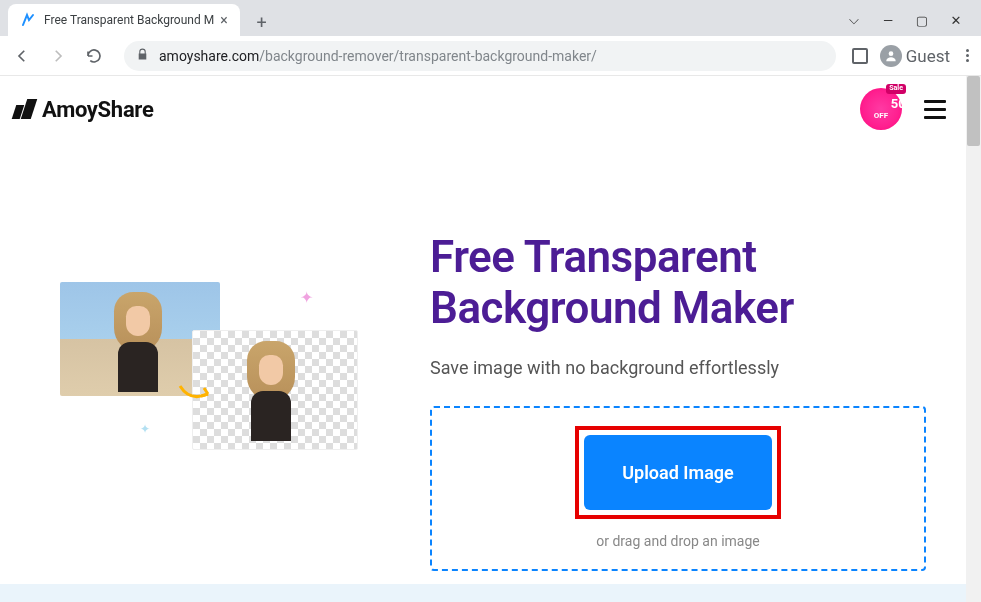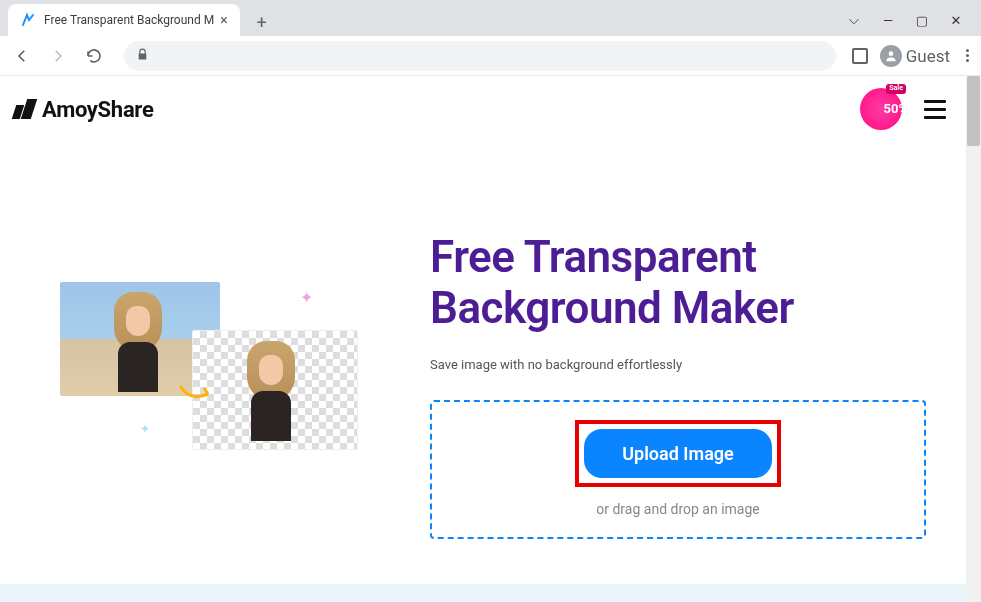--- a/index.html
+++ b/index.html
@@ -39,21 +39,21 @@
 
 .page { display: flex; height: calc(602px - 76px); position: relative; }
 .page-content { flex: 1; overflow: hidden; }
 .site-header { display: flex; align-items: center; justify-content: space-between; padding: 12px 20px 12px 14px; }
 .logo { display: flex; align-items: center; gap: 8px; }
 .logo-mark { display: flex; gap: 2px; }
 .logo-mark span { width: 10px; height: 20px; background: #111; transform: skewX(-18deg); }
 .logo-mark span:first-child { width: 8px; height: 14px; align-self: flex-end; }
 .logo-text { font-size: 22px; font-weight: 700; color: #111; letter-spacing: -0.3px; }
 .header-right { display: flex; align-items: center; gap: 22px; }
-.sale-badge { width: 42px; height: 42px; border-radius: 50%; background: radial-gradient(circle, #ff3aa3 0%, #ff1f8f 60%, #ff0077 100%); display: flex; flex-direction: row; align-items: center; justify-content: center; color: #fff; font-size: 8px; font-weight: 700; position: relative; line-height: 1.1; }
+.sale-badge { width: 42px; height: 42px; border-radius: 50%; background: radial-gradient(circle, #ff3aa3 0%, #ff1f8f 60%, #ff0077 100%); display: flex; flex-direction: column; align-items: center; justify-content: center; color: #fff; font-size: 8px; font-weight: 700; position: relative; line-height: 1.1; }
 .sale-badge .tag { position: absolute; top: -4px; right: -4px; background: #d10067; font-size: 7px; padding: 1px 3px; border-radius: 3px; }
 .sale-badge .big { font-size: 13px; margin-left: 44px; }
 .hamburger { display: flex; flex-direction: column; gap: 5px; cursor: pointer; }
 .hamburger i { width: 22px; height: 3px; background: #111; border-radius: 1px; }
 
 .hero { display: flex; padding: 20px 40px 20px 20px; gap: 30px; }
 .hero-visual { width: 380px; position: relative; height: 300px; margin-top: 60px; }
 .photo-orig { position: absolute; left: 40px; top: 60px; width: 160px; height: 114px; background: linear-gradient(180deg, #9ec5e8 0%, #a8cfec 50%, #d6c3a3 50%, #dfcdac 100%); border-radius: 2px; overflow: hidden; }
 .person-1 { position: absolute; left: 48px; top: 10px; width: 60px; height: 100px; }
 .hair { position: absolute; top: 0; left: 6px; width: 48px; height: 60px; background: linear-gradient(180deg, #c9a56b, #b8905a); border-radius: 24px 24px 30px 30px; }
@@ -70,24 +70,24 @@
   background-color: #fff; }
 .photo-trans { position: absolute; left: 172px; top: 108px; width: 166px; height: 120px; border: 1px solid #eee; border-radius: 2px; overflow: hidden; }
 .person-2 { position: absolute; left: 48px; top: 10px; width: 66px; height: 106px; }
 .arrow-curve { position: absolute; left: 158px; top: 160px; width: 40px; height: 20px; }
 .spark { position: absolute; font-size: 16px; color: #f0a3e0; }
 .spark.s1 { left: 280px; top: 66px; }
 .spark.s2 { left: 120px; top: 200px; font-size: 12px; color: #b3e0f2; }
 
 .hero-copy { flex: 1; padding-top: 70px; }
 .headline { font-size: 44px; font-weight: 600; line-height: 1.15; color: #4c1d95; letter-spacing: -0.5px; }
-.subhead { font-size: 13px; color: #555; margin-top: 24px; }
+.subhead { font-size: 18px; color: #555; margin-top: 24px; }
 .upload-zone { margin-top: 28px; border: 2px dashed #0a84ff; border-radius: 4px; padding: 18px 10px 20px; text-align: center; }
 .highlight-box { display: inline-block; border: 4px solid #e60000; padding: 5px; }
-.upload-btn { background: #0a84ff; color: #fff; font-size: 18px; font-weight: 600; padding: 14px 38px; border: none; border-radius: 18px; cursor: pointer; }
+.upload-btn { background: #0a84ff; color: #fff; font-size: 18px; font-weight: 600; padding: 27px 38px; border: none; border-radius: 6px; cursor: pointer; }
 .drop-hint { font-size: 14px; color: #888; margin-top: 14px; }
 
 .page-scrollbar { width: 15px; background: #f1f1f1; display: flex; flex-direction: column; }
 .scrollbar-track { flex: 1; position: relative; }
 .scrollbar-thumb { position: absolute; top: 0; left: 1px; right: 1px; height: 70px; background: #c1c1c1; border-radius: 2px; }
 
 .footer-strip { position: absolute; bottom: 0; left: 0; right: 15px; height: 18px; background: #eaf4fb; }
 </style>
 </head>
 <body>
@@ -127,20 +127,23 @@
       <svg viewBox="0 0 24 24" fill="none" stroke="currentColor" stroke-width="2.2">
           <path d="M4 12a8 8 0 1 1 3 6.2M4 12V6m0 6h6"></path>
         </svg>
     </div>
     <div class="address-bar">
       <span class="lock">
         <svg width="13" height="13" viewBox="0 0 24 24" fill="currentColor">
             <path d="M6 10V7a6 6 0 0 1 12 0v3h1v11H5V10h1zm2 0h8V7a4 4 0 0 0-8 0v3z"></path>
           </svg>
       </span>
+      <span class="url-text">
+        <span>amoyshare.com</span><span class="dim">/background-remover/transparent-background-maker/</span>
+      </span>
     </div>
     <div class="ext-area">
       <div class="square-icon"></div>
       <div class="guest">
         <div class="avatar">
           <svg viewBox="0 0 24 24">
               <circle cx="12" cy="8" r="4"></circle>
               <path d="M4 20c0-4 4-6 8-6s8 2 8 6v1H4v-1z"></path>
             </svg>
         </div>

